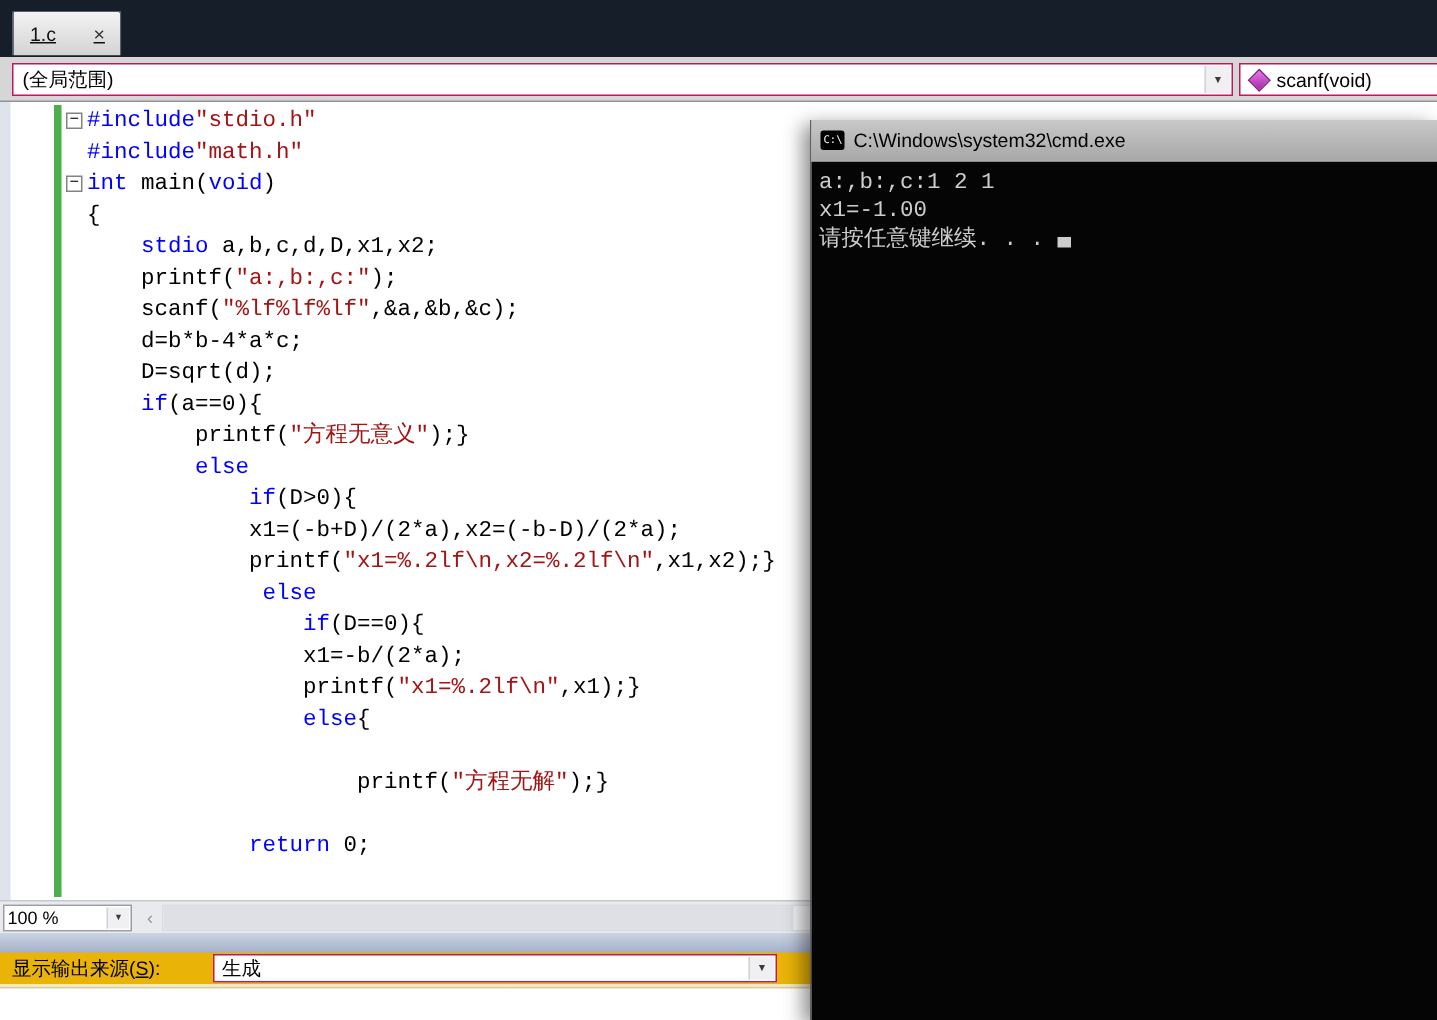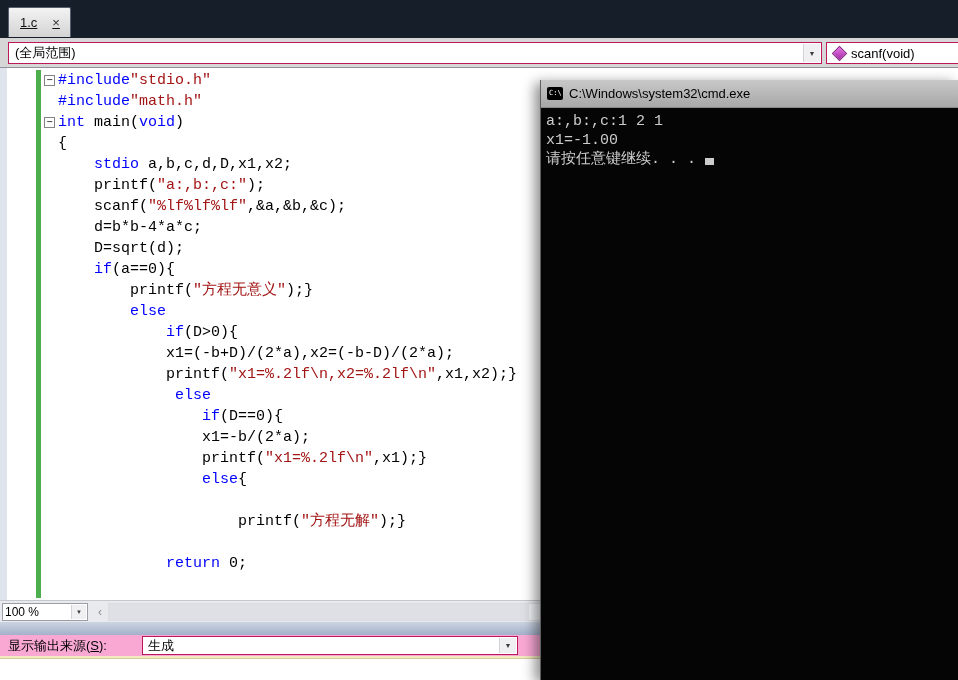--- a/index.html
+++ b/index.html
@@ -5,21 +5,21 @@
   html,body{margin:0;padding:0;}
   body{
     width:958px;height:680px;position:relative;overflow:hidden;
     background:#ffffff;font-family:"Liberation Sans",sans-serif;
     -webkit-font-smoothing:antialiased;
   }
   
   .titlebar{position:absolute;left:0;top:0;width:958px;height:38px;background:#161e2a;}
   .doc-tab{
     position:absolute;left:8px;top:7px;height:30px;padding:0 10px 0 11px;
-    display:flex;align-items:center;gap:15px;
+    display:flex;align-items:center;gap:25px;
     background:linear-gradient(#f3f3f3,#d3d3d3);
     border:1px solid #55606e;border-bottom:none;border-radius:2px 2px 0 0;
     box-sizing:border-box;font-size:13px;color:#111;text-decoration:underline;
   }
   .tab-close{font-size:13px;line-height:13px;color:#333;cursor:pointer;}
   
   .navbar{
     position:absolute;left:0;top:38px;width:958px;height:30px;
     background:#d6d6d6;border-bottom:1px solid #90939b;box-sizing:border-box;
   }
@@ -90,21 +90,21 @@
   }
   
   .output-header{
     position:absolute;left:0;top:638px;width:958px;height:21px;
     background:linear-gradient(#fffdf1,#f2e7bd);
     border-bottom:1px solid #d8cd9e;box-sizing:border-box;
     display:flex;align-items:center;padding-left:8px;font-size:11px;color:#111;
   }
   .output-toolbar{
     position:absolute;left:0;top:635px;width:958px;height:21px;
-    background:#f9a8d4;display:flex;align-items:center;font-size:13px;color:#000;
+    background:#eab308;display:flex;align-items:center;font-size:13px;color:#000;
   }
   .src-label{margin-left:8px;}
   .ak{text-decoration:underline;}
   .source-combo{position:absolute;left:142px;top:1px;width:376px;height:19px;padding-left:5px;}
   
   .cmd{
     position:absolute;left:540px;top:80px;width:418px;height:600px;z-index:10;
     border-left:1px solid #5f5f5f;box-sizing:border-box;
     box-shadow:-5px 3px 12px rgba(0,0,0,0.45);
   }

